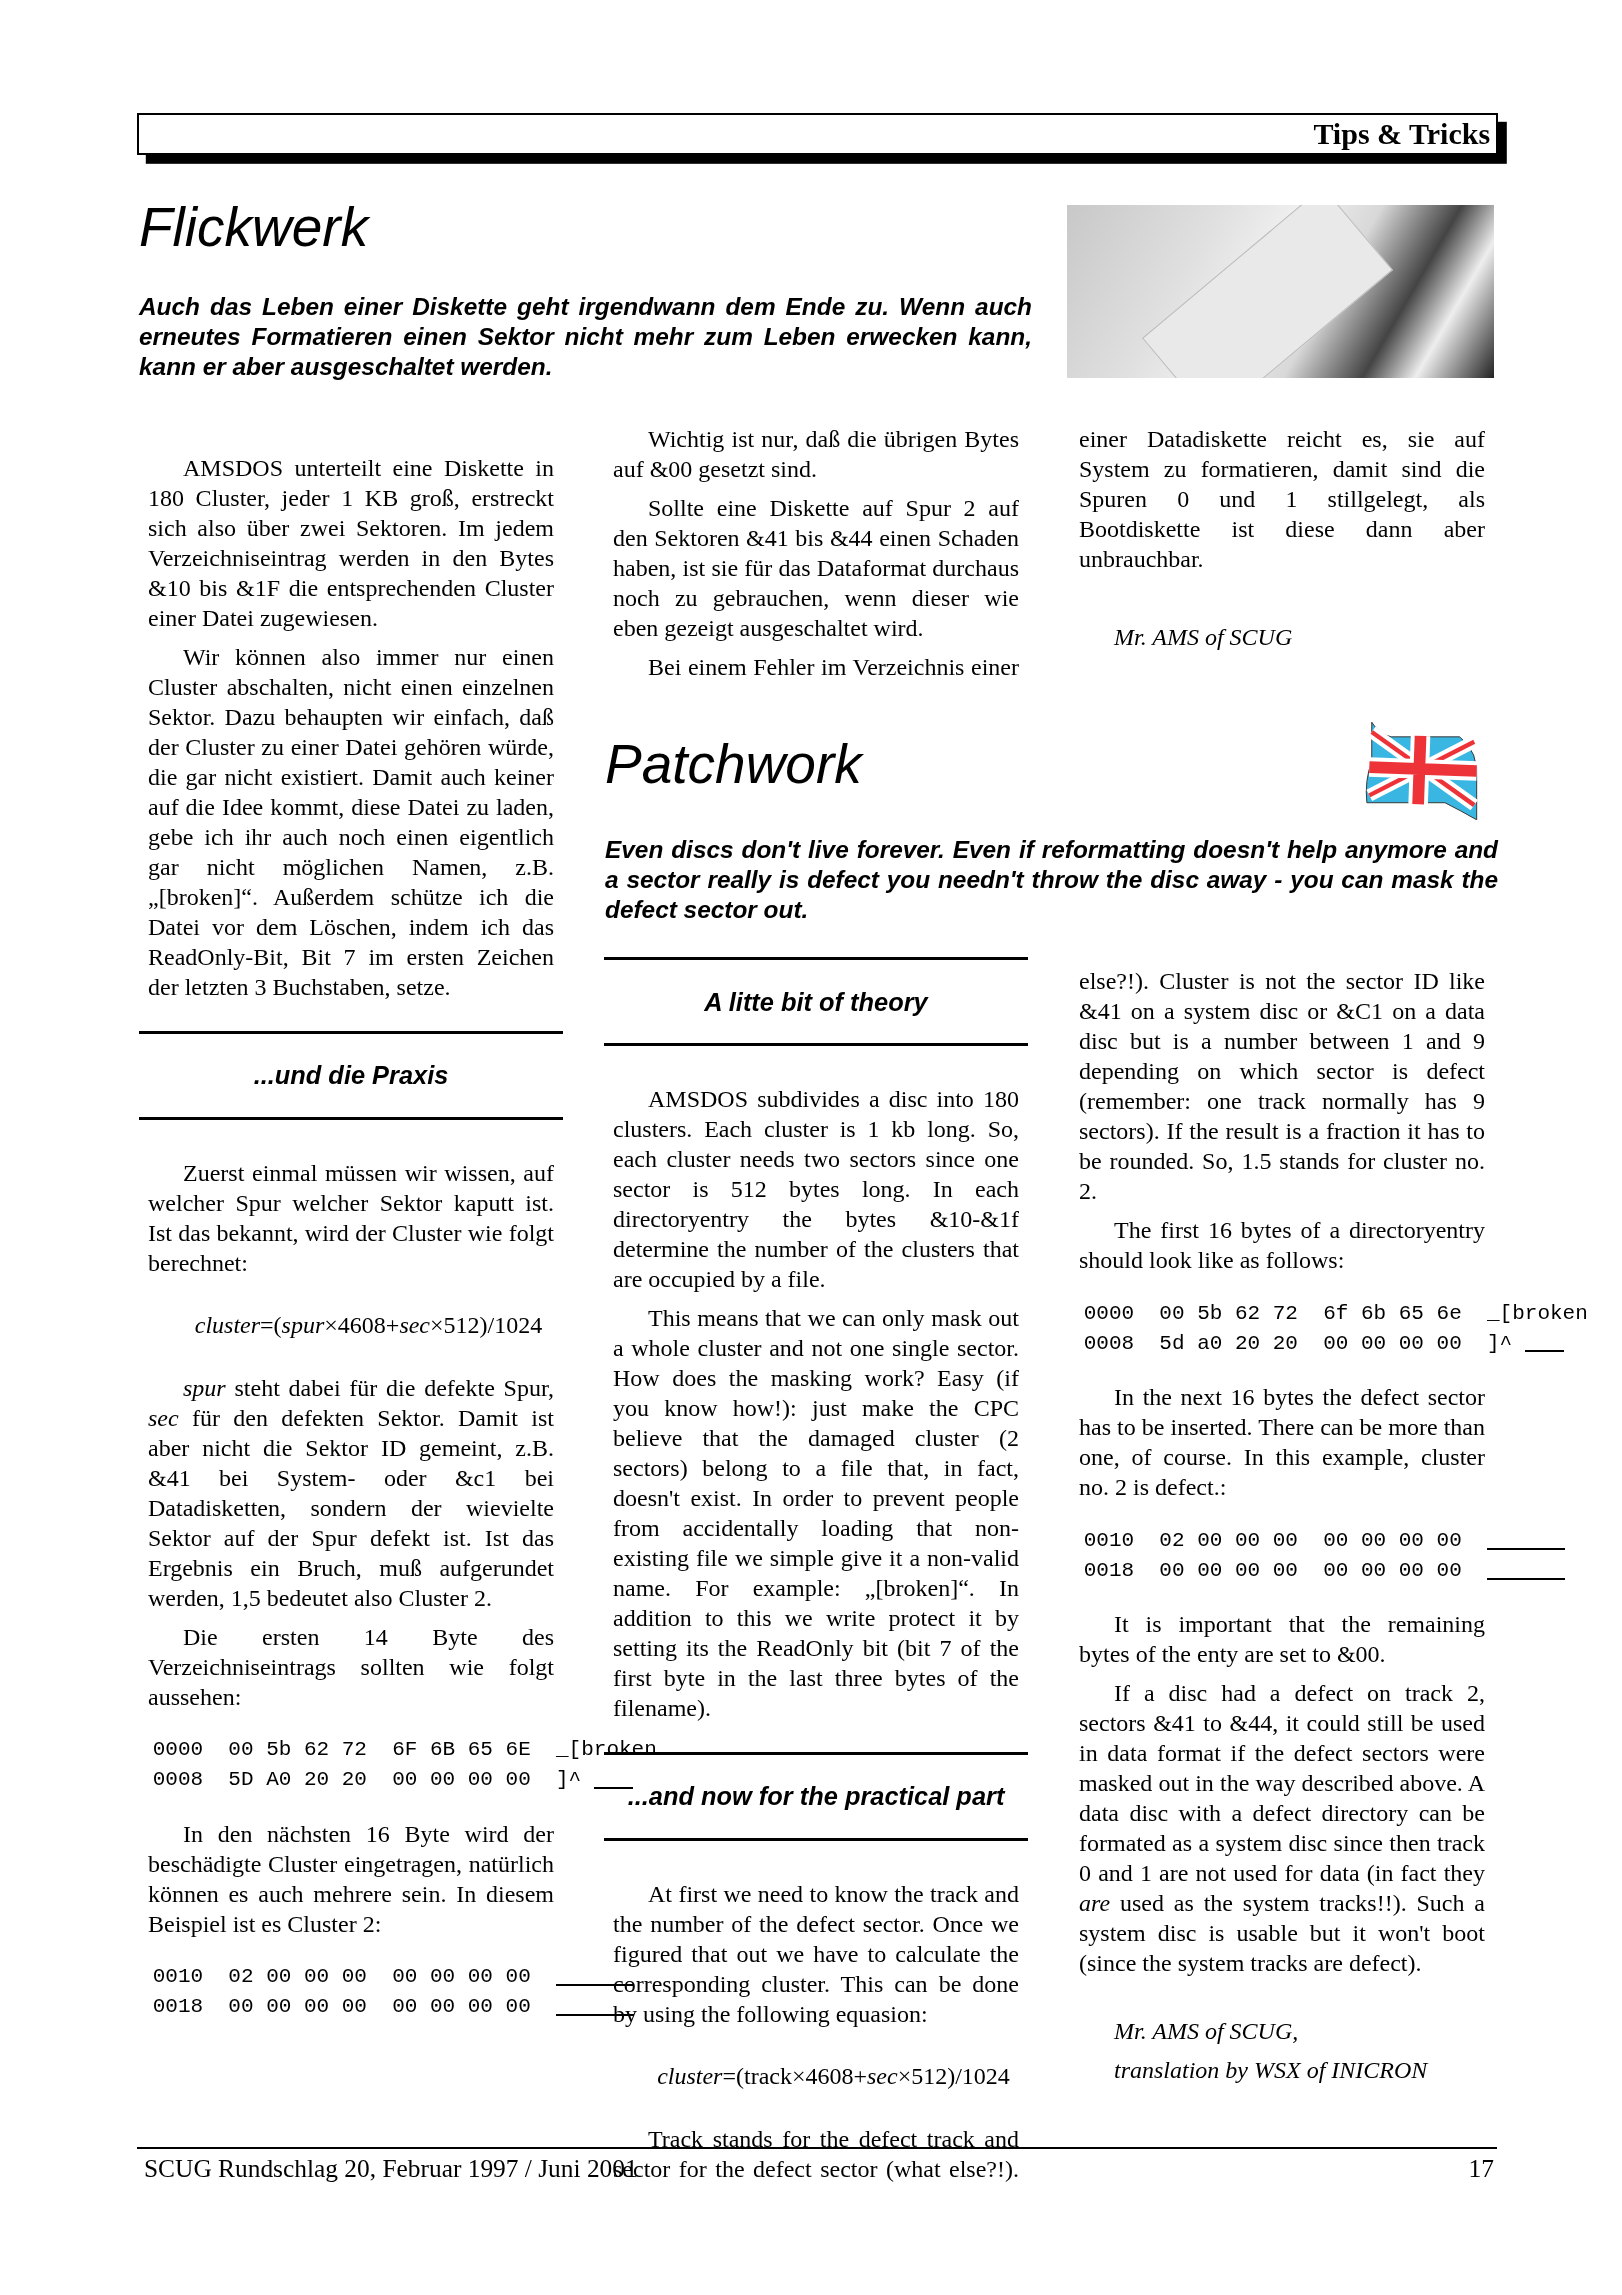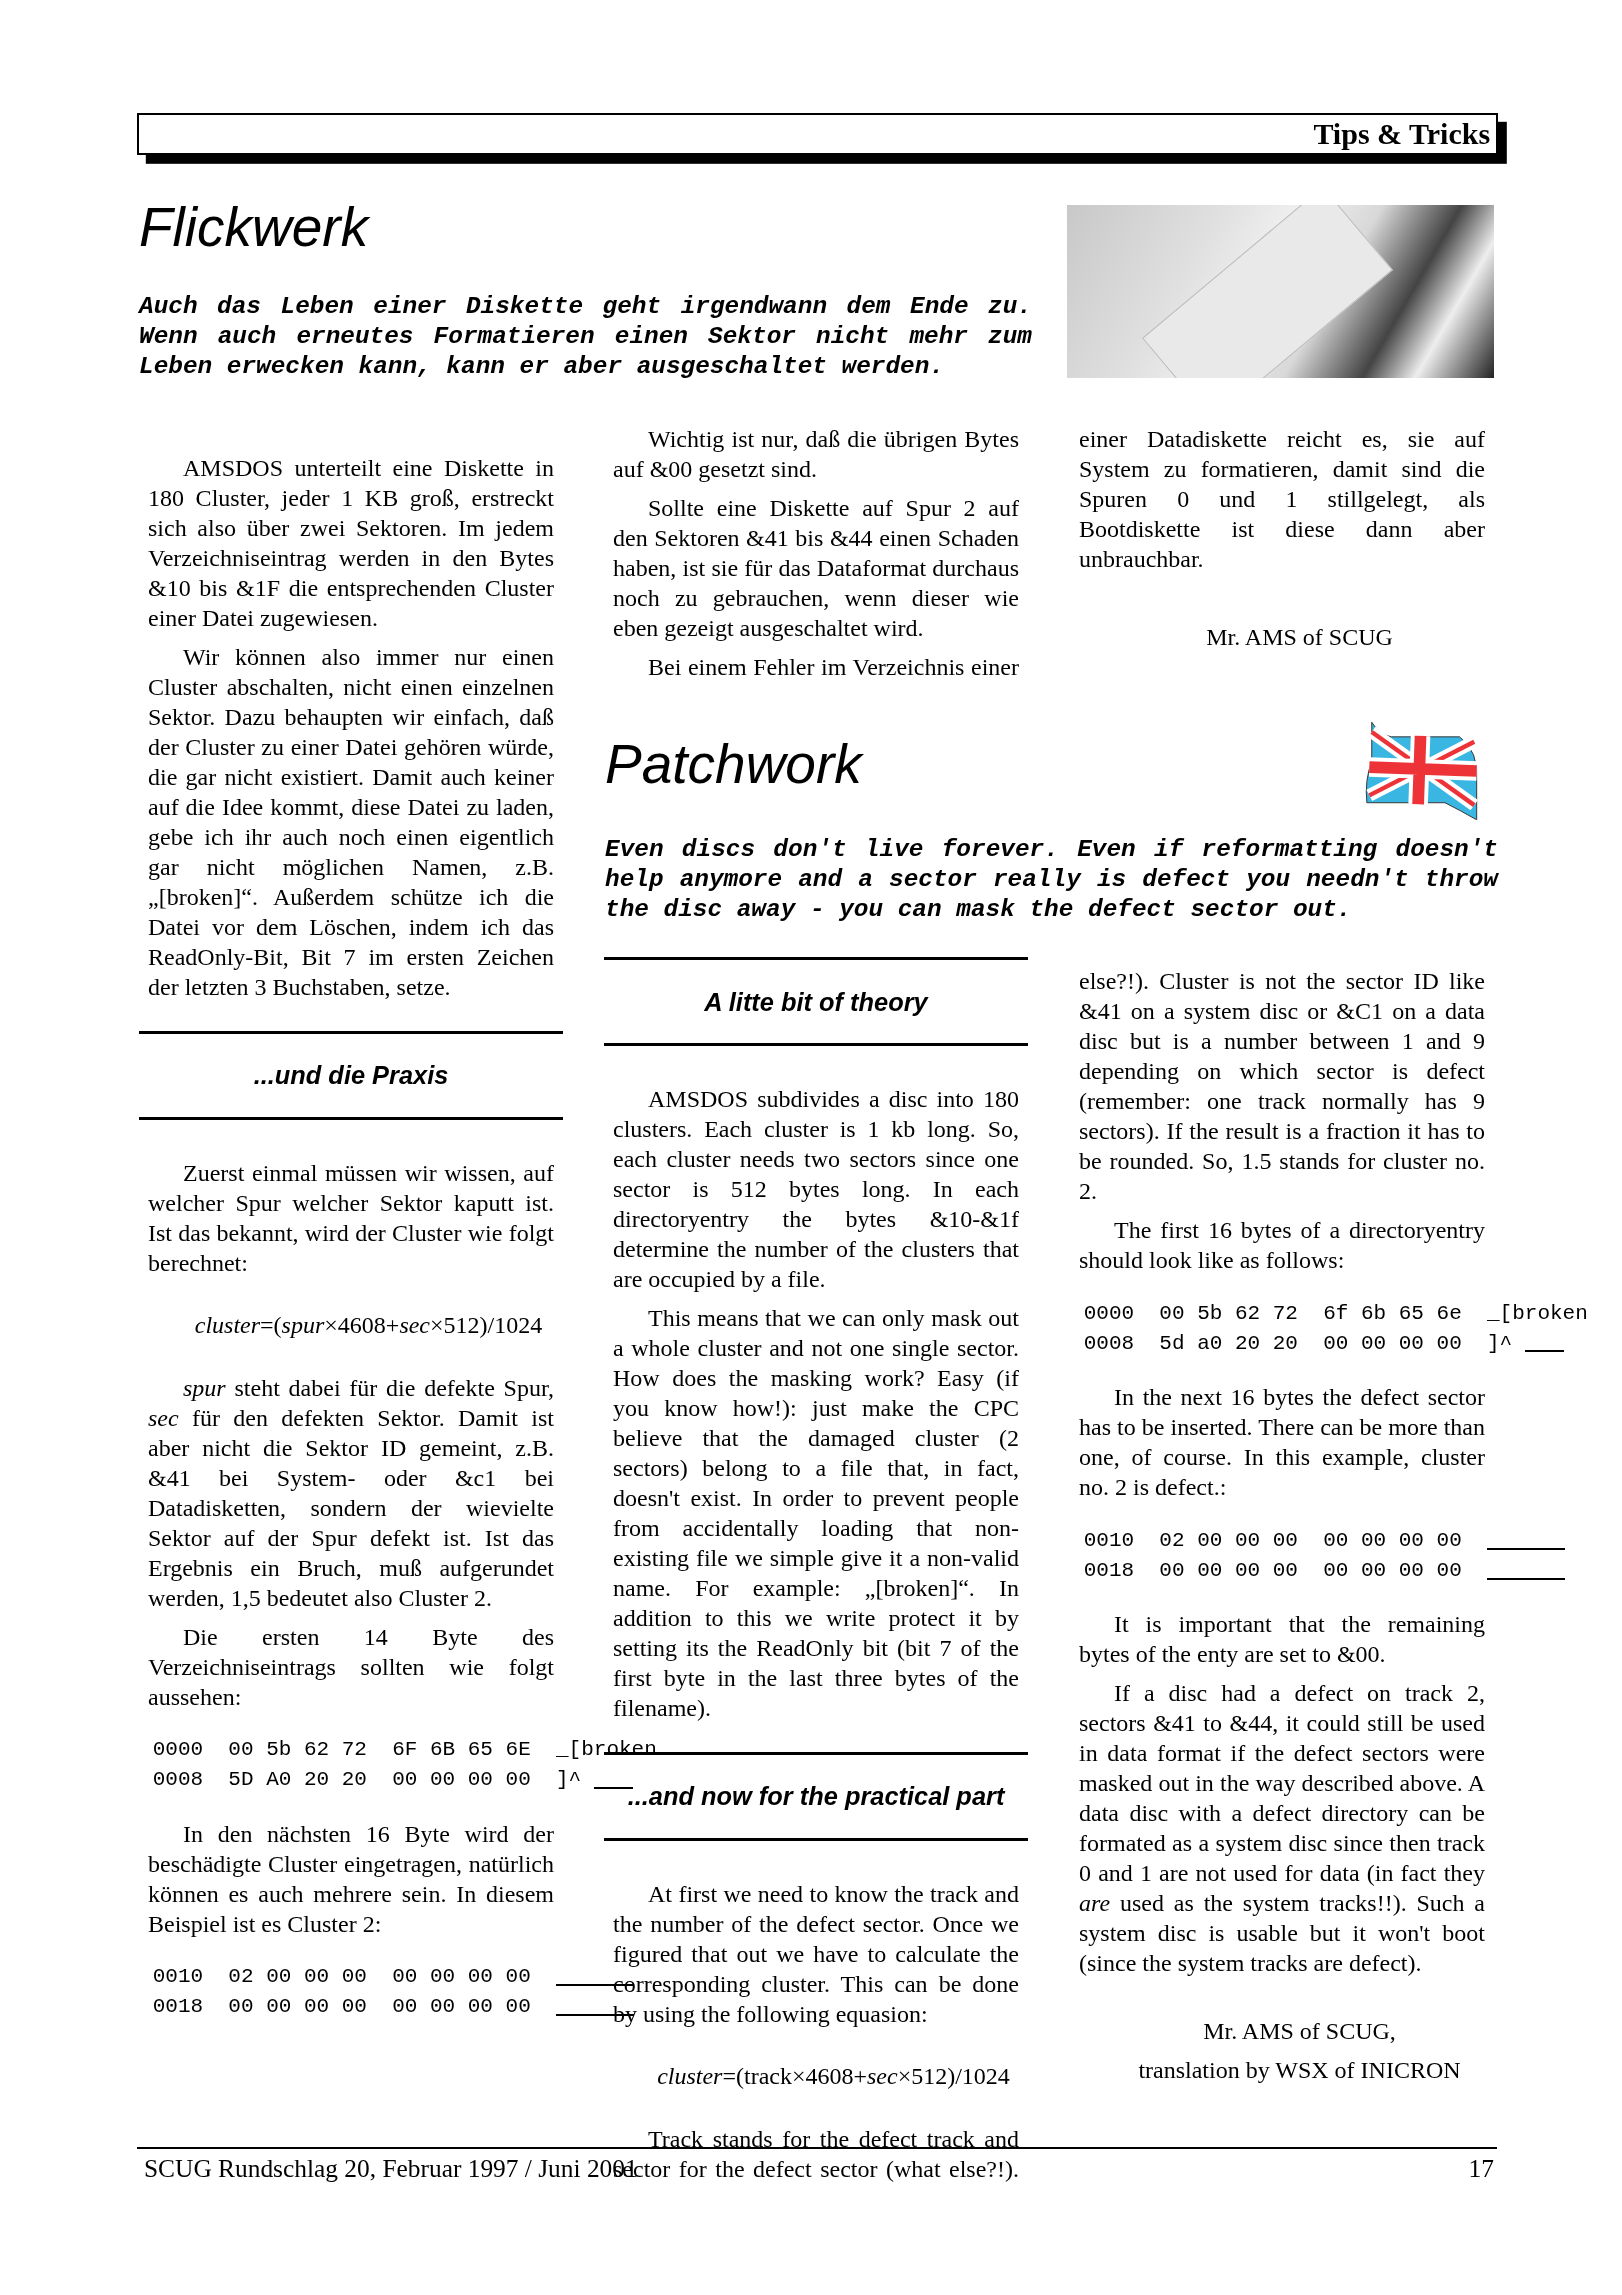--- a/index.html
+++ b/index.html
@@ -2,31 +2,31 @@
 <html style="font-size:7.8px"><head>
 <meta charset="utf-8">
 <style>
   html, body { margin:0; padding:0; background:#fff; }
   body { width:1622px; height:2295px; position:relative; overflow:hidden; color:#000;
          font-family:"Liberation Serif", serif; }
   .abs { position:absolute; }
   .header-box { left:137px; top:113px; width:1357px; height:38px; border:2.4px solid #000; background:#fff; box-shadow:8.8px 8.8px 0 #000; }
   .header-title { position:absolute; right:5.9px; top:2px; font-family:"Liberation Serif", serif; font-weight:bold; font-size:30px; }
   .title { font-family:"Liberation Sans", sans-serif; font-style:italic; font-size:55px; }
-  .lead { font-family:Liberation Mono, monospace; font-style:italic; font-weight:bold; font-size:24.4px; line-height:30px; text-align:justify; }
+  .lead { font-family:Liberation Sans, sans-serif; font-style:italic; font-weight:bold; font-size:24.4px; line-height:30px; text-align:justify; }
   .col { position:absolute; width:424px; font-size:24px; line-height:30px; text-align:justify; }
   .col p { margin:9px; text-indent:35px; }
   .col p.noindent { text-indent:0; }
   .sec { border-top:3.4px solid #000; border-bottom:3.4px solid #000; height:83px; display:flex; align-items:center; justify-content:center;
          font-family:"Liberation Sans", sans-serif; font-style:italic; font-weight:bold; font-size:25.4px; margin:0; }
   .gap { height:29px; }
   .formula { text-align:center; text-indent:0; font-size:24px; }
   .code { font-family:"Liberation Mono", monospace; font-size:21px; line-height:30px; white-space:pre; padding-left:13.7px; }
   .code .blank { display:inline-block; width:78px; border-bottom:2px solid #000; height:16.6px; vertical-align:middle; }
-  .sig { text-align:center; text-indent:0; }
+  .sig { text-align:left; font-style:italic; text-indent:0; }
   .photo { left:1067px; top:205px; width:427px; height:173px;
            background:linear-gradient(120deg,#c8c8c8 0%,#e0e0e0 30%,#f0f0f0 45%,#d8d8d8 60%,#444 75%,#eee 85%,#222 100%); overflow:hidden; }
   .photo .bandage { position:absolute; left:146px; top:-19.5px; width:107px; height:234px; background:#e9e9e9; transform:rotate(50deg); border:1px solid #bbb; }
   .flag { left:1362px; top:722px; width:122px; height:98px; }
   .footer-rule { left:137px; top:2147px; width:1360px; height:2px; background:#000; }
   .footer-left { left:144px; top:2154px; font-size:25.4px; }
   .footer-right { right:128px; top:2154px; font-size:25.4px; }
 </style>
 </head>
 <body>

